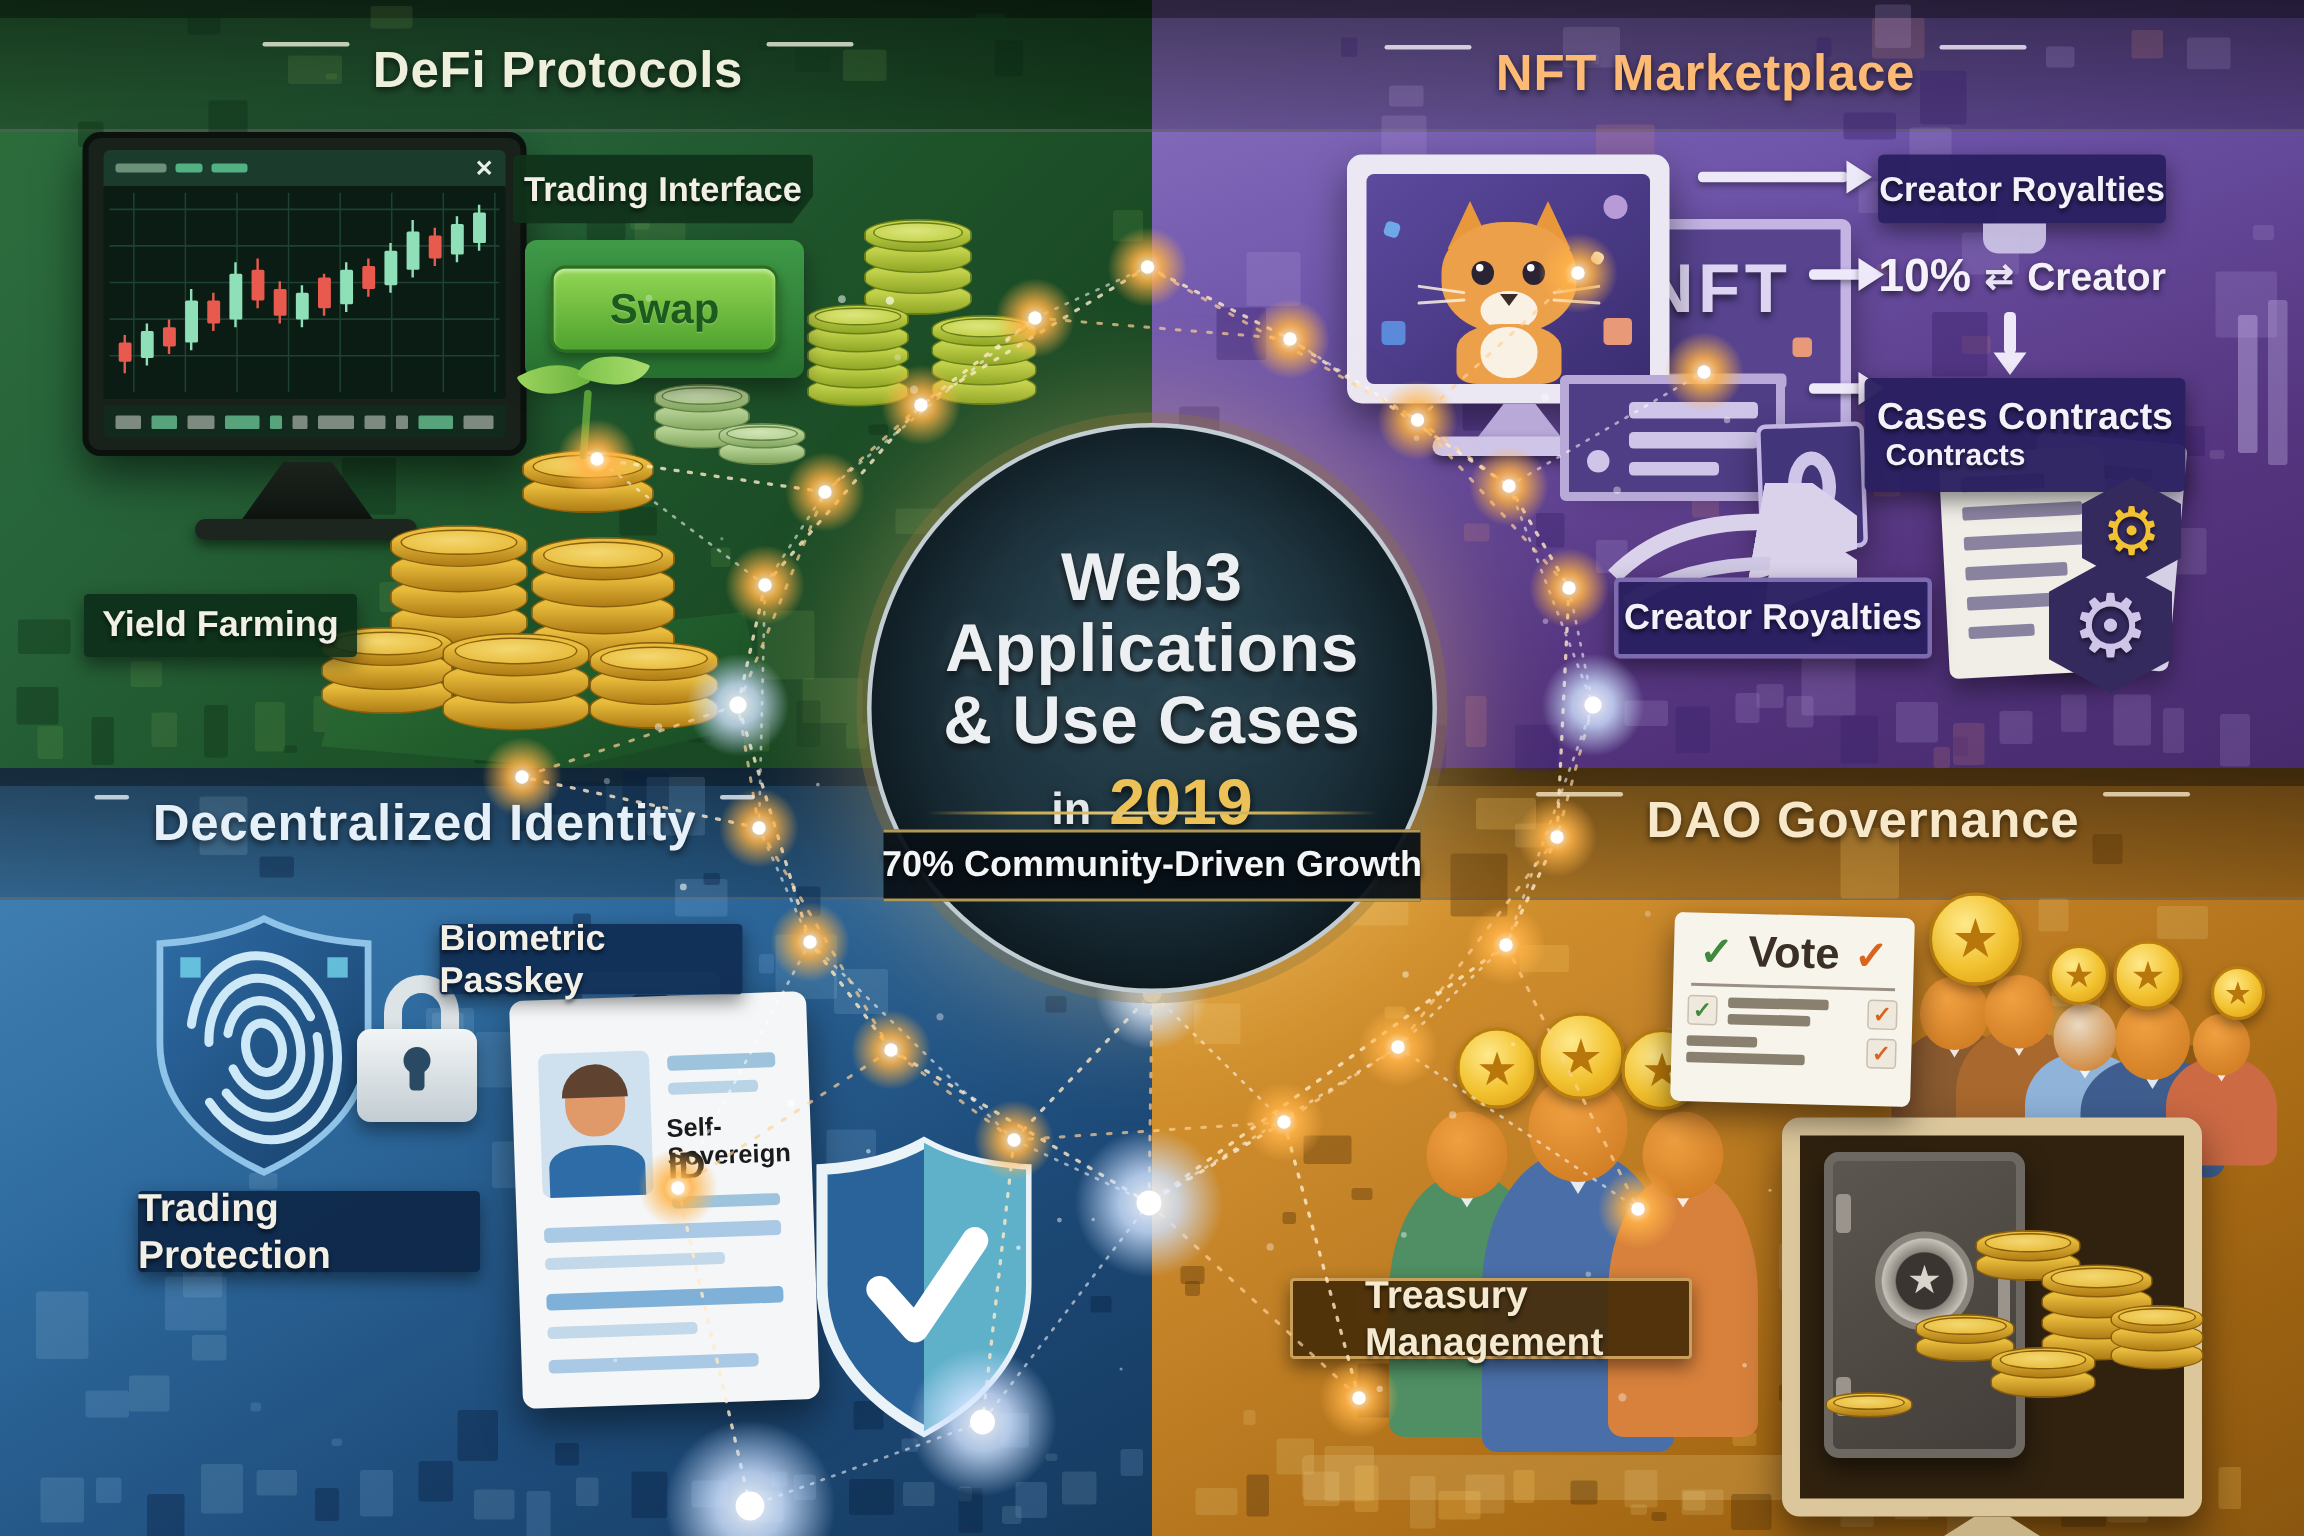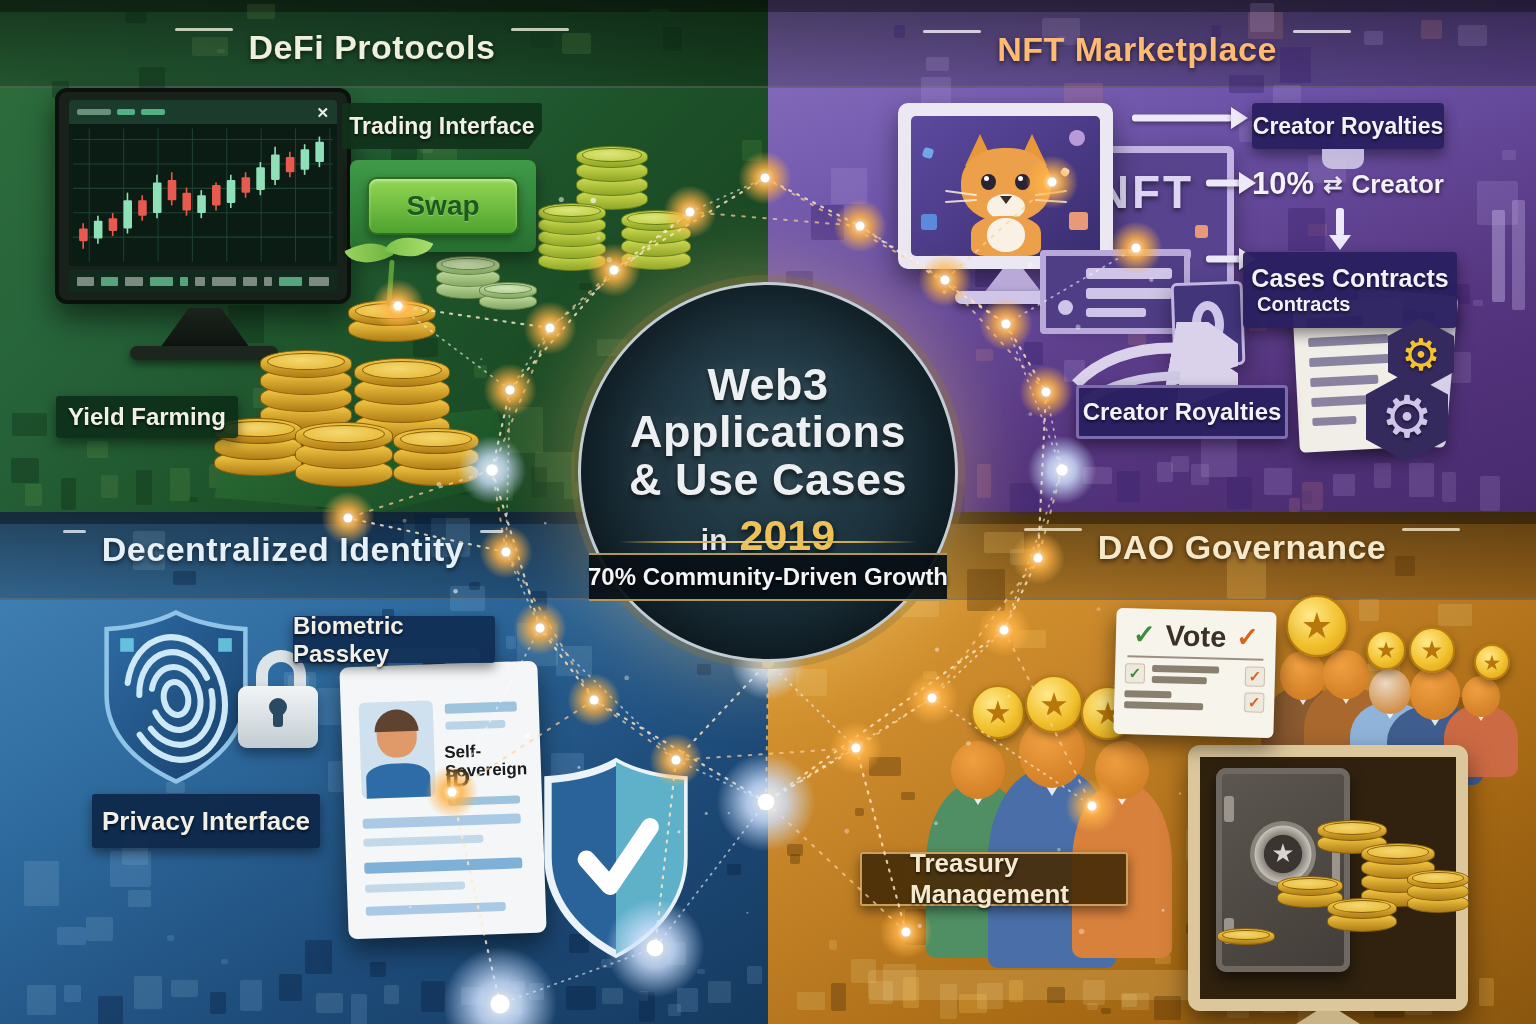--- a/index.html
+++ b/index.html
@@ -433,21 +433,21 @@
     <defs>
       <clipPath id="shc">
           <path d="M50,4 C64,12 80,15 96,16 L96,68 C96,98 76,120 50,134 C24,120 4,98 4,68 L4,16 C20,15 36,12 50,4 Z"></path>
         </clipPath>
     </defs>
     <path d="M50,4 C64,12 80,15 96,16 L96,68 C96,98 76,120 50,134 C24,120 4,98 4,68 L4,16 C20,15 36,12 50,4 Z" fill="#2a6399" stroke="#eaf3f8" stroke-width="5"></path>
     <rect x="50" y="0" width="50" height="138" fill="#5fb0c9" clip-path="url(#shc)"></rect>
     <path d="M30,70 L46,88 L73,48" fill="none" stroke="#ffffff" stroke-width="12" stroke-linecap="round" stroke-linejoin="round"></path>
   </svg>
 
-  <div class="lbl" style="left:92px;top:794px;width:228px;height:54px;font-size:26px;background:rgba(13,38,70,.92);">Privacy Interface</div>
+  <div class="lbl" style="left:92px;top:794px;width:228px;height:54px;font-size:26px;background:rgba(13,38,70,.92);">Trading Protection</div>
 
   <div class="quad q-dao">
     <div class="q-band"></div>
     <div style="position:absolute;left:100px;top:458px;width:330px;height:30px;background:rgba(201,154,74,.5);border-radius:4px;"></div>
   </div>
   <div class="q-title-row" style="left:1022px;top:528px;">
     <span class="t-line" style="background:#f6e8c8;"></span>
     <h2 class="q-title" style="color:#f6e8c8;">DAO Governance</h2>
     <span class="t-line" style="background:#f6e8c8;"></span>
   </div>

